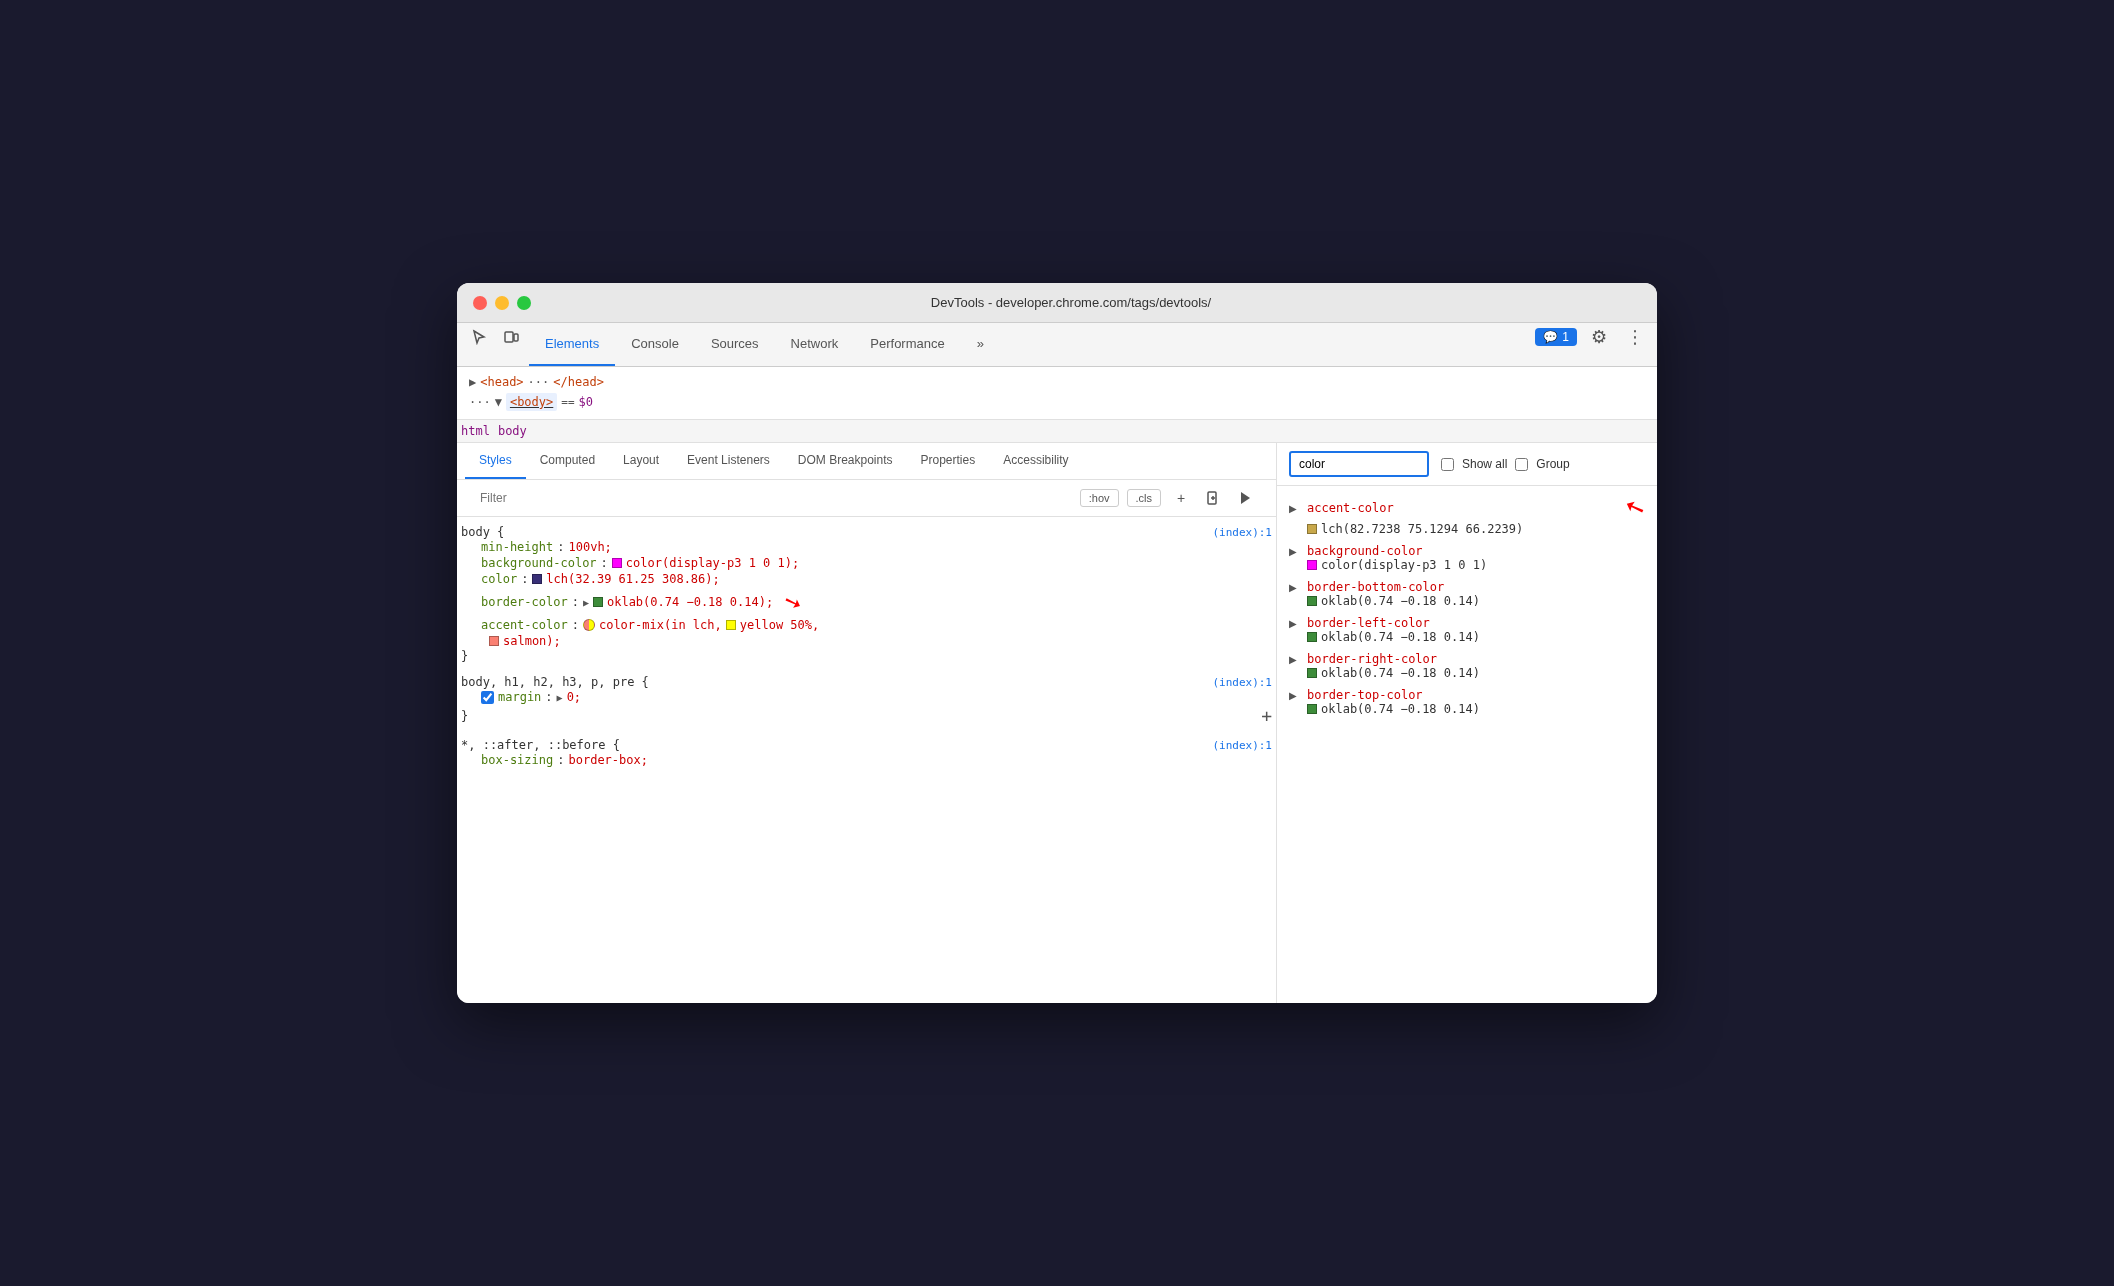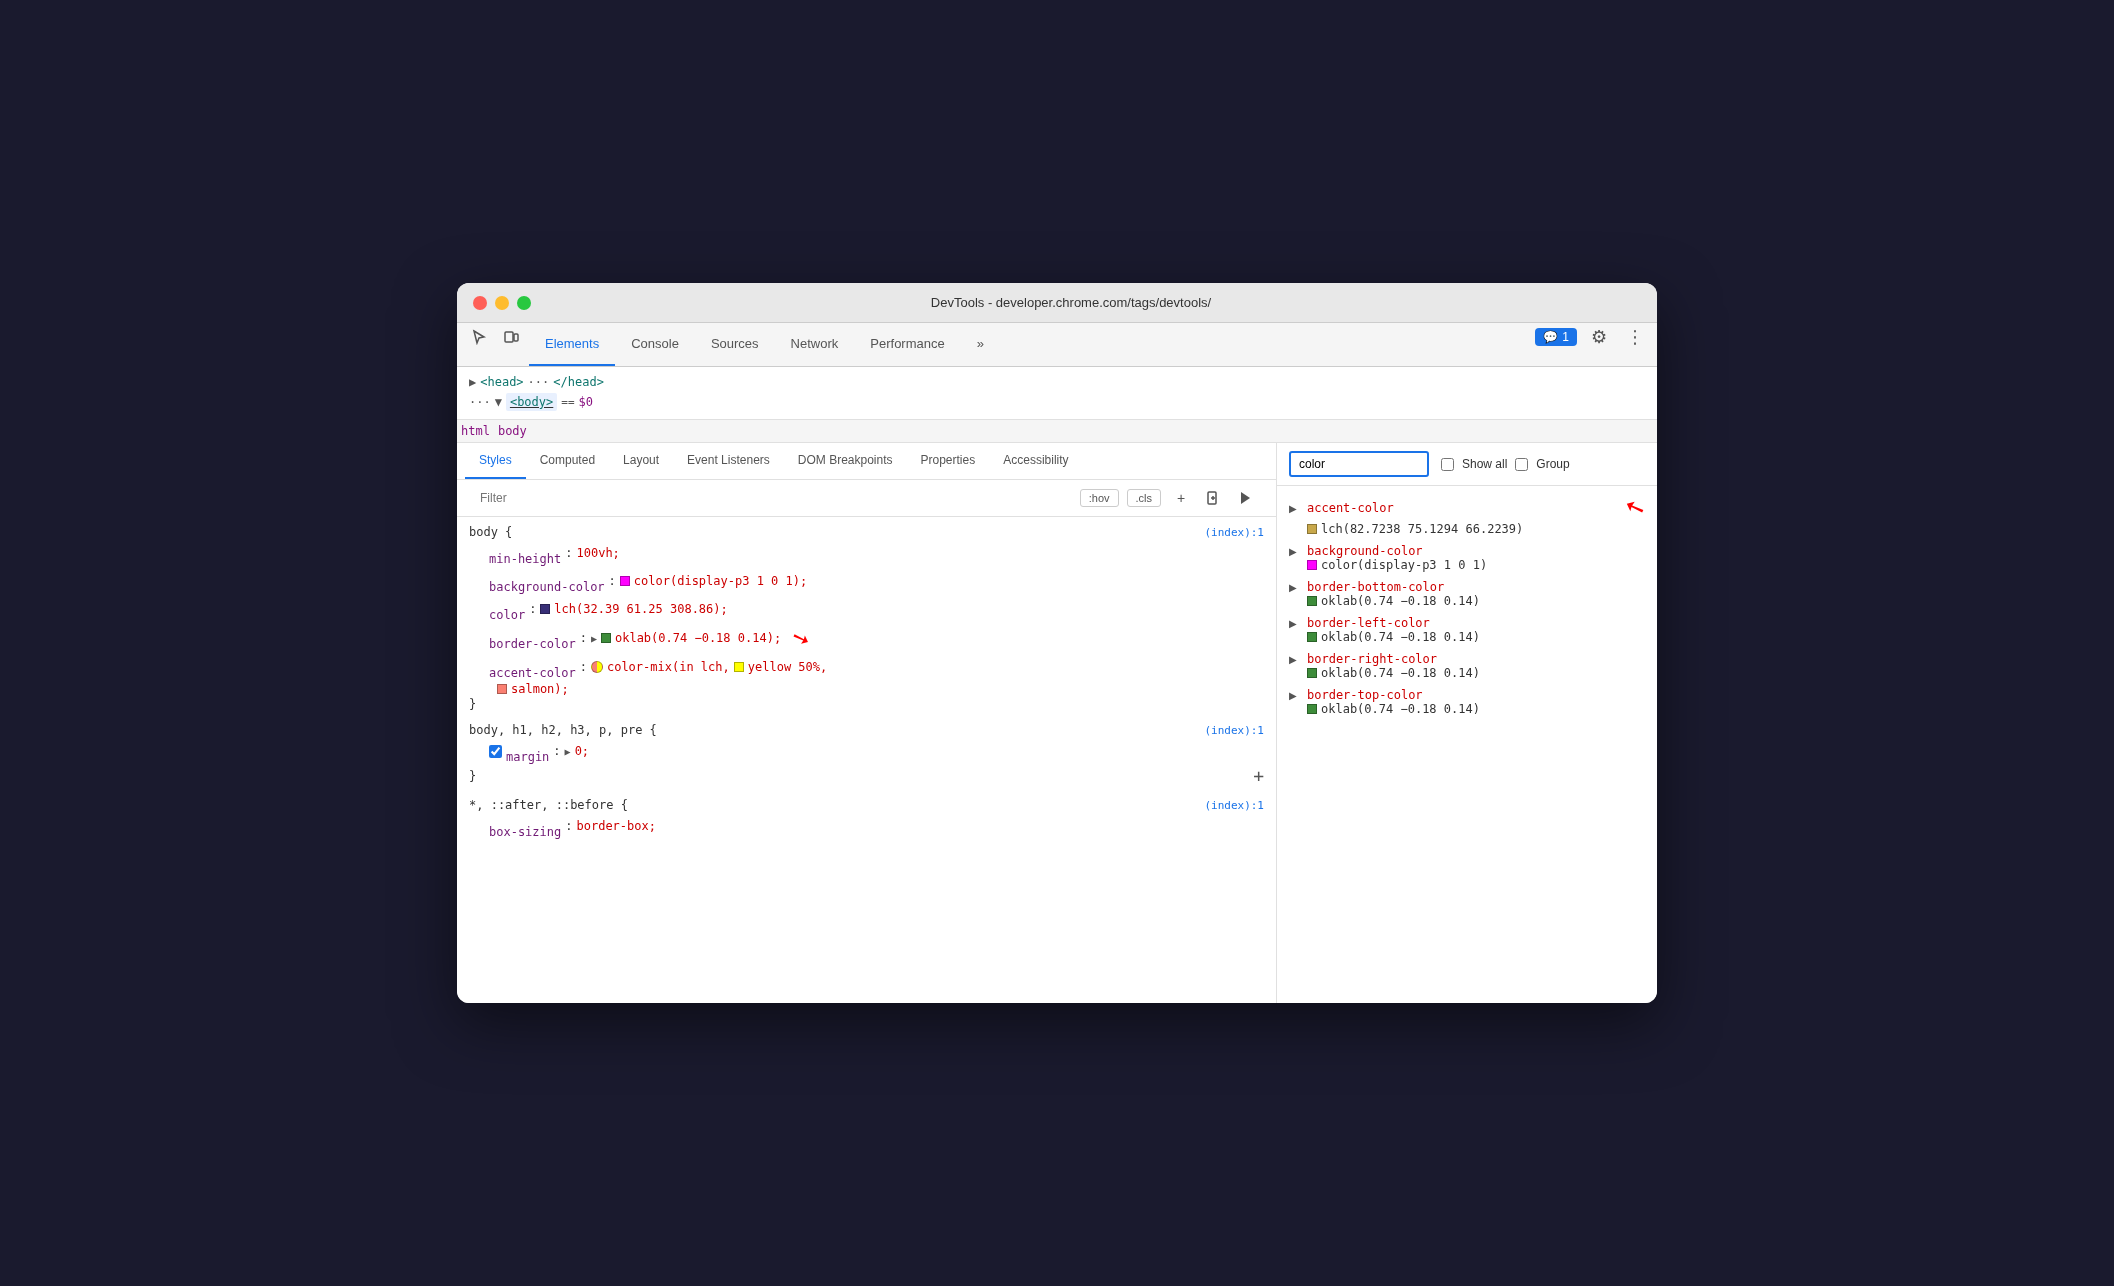--- a/index.html
+++ b/index.html
@@ -132,21 +132,21 @@
       font-size: 12px;
       color: #333;
       border-bottom: 1px solid #e0e0e0;
     }
     .dom-line {
       padding: 2px 0;
       display: flex;
       align-items: center;
       gap: 4px;
     }
-    .dom-tag { color: #0f766e; }
+    .dom-tag { color: #c2410c; }
     .dom-selected {
       background: #e8f0fe;
       display: inline-flex;
       align-items: center;
       gap: 4px;
       padding: 2px 4px;
       border-radius: 2px;
       text-decoration: underline;
     }
     .dom-eq { color: #555; font-size: 11px; }
@@ -235,21 +235,21 @@
       justify-content: center;
       cursor: pointer;
       color: #555;
       font-size: 14px;
     }
 
     
     .css-content {
       flex: 1;
       overflow-y: auto;
-      padding: 8px 12px;
+      padding: 8px 4px;
       font-family: 'Monaco', 'Menlo', monospace;
       font-size: 12px;
     }
     .css-rule {
       margin-bottom: 12px;
     }
     .css-rule-header {
       display: flex;
       justify-content: space-between;
       align-items: baseline;
@@ -264,21 +264,21 @@
     }
     .css-body {
       padding-left: 20px;
     }
     .css-prop-line {
       display: flex;
       align-items: center;
       gap: 4px;
       padding: 1px 0;
     }
-    .prop-name { color: #701a75; margin-top: 12px; }
+    .prop-name { color: #4d7c0f; }
     .prop-value { color: #c00; }
     .prop-colon { color: #333; }
     .color-swatch {
       display: inline-block;
       width: 10px;
       height: 10px;
       border: 1px solid rgba(0,0,0,0.3);
       vertical-align: middle;
       cursor: pointer;
     }

